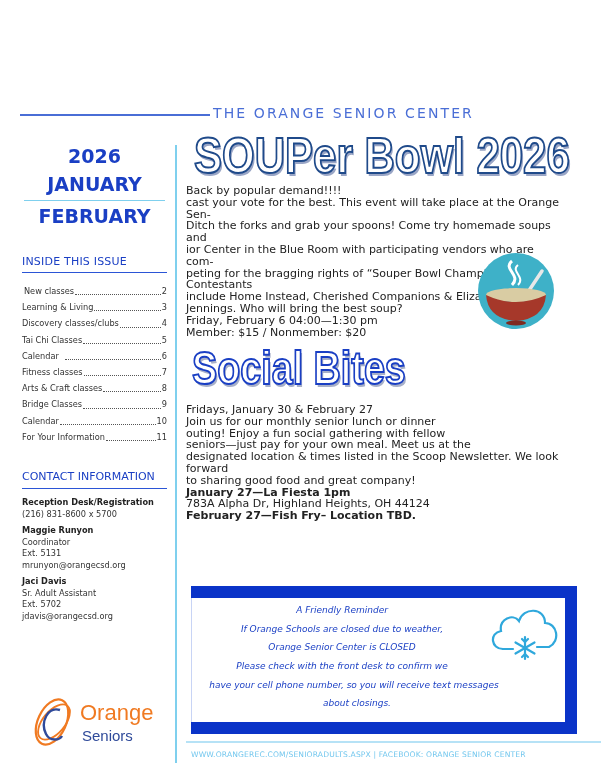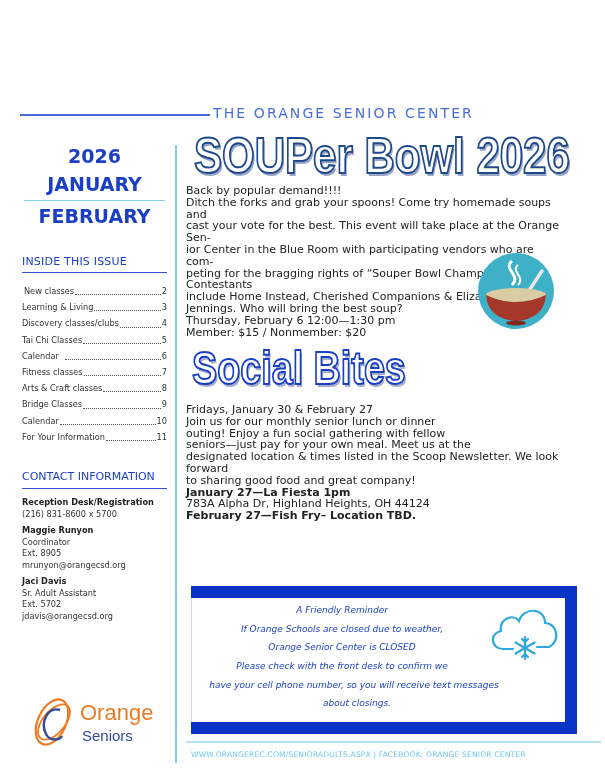--- a/index.html
+++ b/index.html
@@ -147,21 +147,21 @@
 
   <div class="contact-head">CONTACT INFORMATION</div>
   <div class="contact">
     <div class="block">
       <div class="name">Reception Desk/Registration</div>
       <div>(216) 831-8600 x 5700</div>
     </div>
     <div class="block">
       <div class="name">Maggie Runyon</div>
       <div>Coordinator</div>
-      <div>Ext. 8905</div>
+      <div>Ext. 5131</div>
       <div>mrunyon@orangecsd.org</div>
     </div>
     <div class="block">
       <div class="name">Jaci Davis</div>
       <div>Sr. Adult Assistant</div>
       <div>Ext. 5702</div>
       <div>jdavis@orangecsd.org</div>
     </div>
   </div>
 </div>
@@ -175,27 +175,27 @@
   <div class="logo-word1">Orange</div>
   <div class="logo-word2">Seniors</div>
 </div>
 
 <div class="vdivider"></div>
 
 <div class="main">
   <div class="display-title soup-title">SOUPer Bowl 2026</div>
   <div class="body-text soup-body">
     <div>Back by popular demand!!!!</div>
+    <div>cast your vote for the best. This event will take place at the Orange Sen-</div>
     <div>Ditch the forks and grab your spoons! Come try homemade soups and</div>
-    <div>cast your vote for the best. This event will take place at the Orange Sen-</div>
     <div>ior Center in the Blue Room with participating vendors who are com-</div>
     <div>peting for the bragging rights of “Souper Bowl Champion”. Contestants</div>
     <div>include Home Instead, Cherished Companions &amp; Eliza</div>
     <div>Jennings. Who will bring the best soup?</div>
-    <div>Thursday, February 6 12:00—1:30 pm</div>
+    <div>Friday, February 6 04:00—1:30 pm</div>
     <div>Member: $15 / Nonmember: $20</div>
   </div>
   <svg class="soup-icon" viewBox="0 0 80 80">
     <circle cx="40" cy="40" r="38" fill="#3eb1c8"></circle>
     <path d="M36 10 C 26 18, 46 24, 36 34" fill="none" stroke="#ffffff" stroke-width="3"></path>
     <path d="M42 14 C 34 20, 50 26, 42 34" fill="none" stroke="#ffffff" stroke-width="2"></path>
     <line x1="50" y1="44" x2="66" y2="20" stroke="#e8e8e8" stroke-width="3.5" stroke-linecap="round"></line>
     <ellipse cx="40" cy="44" rx="30" ry="7" fill="#d9cca3"></ellipse>
     <path d="M10 44 Q 12 68 40 70 Q 68 68 70 44 Q 55 51 40 51 Q 25 51 10 44 Z" fill="#a6382a"></path>
     <ellipse cx="40" cy="72" rx="10" ry="2.5" fill="#7e2a20"></ellipse>

